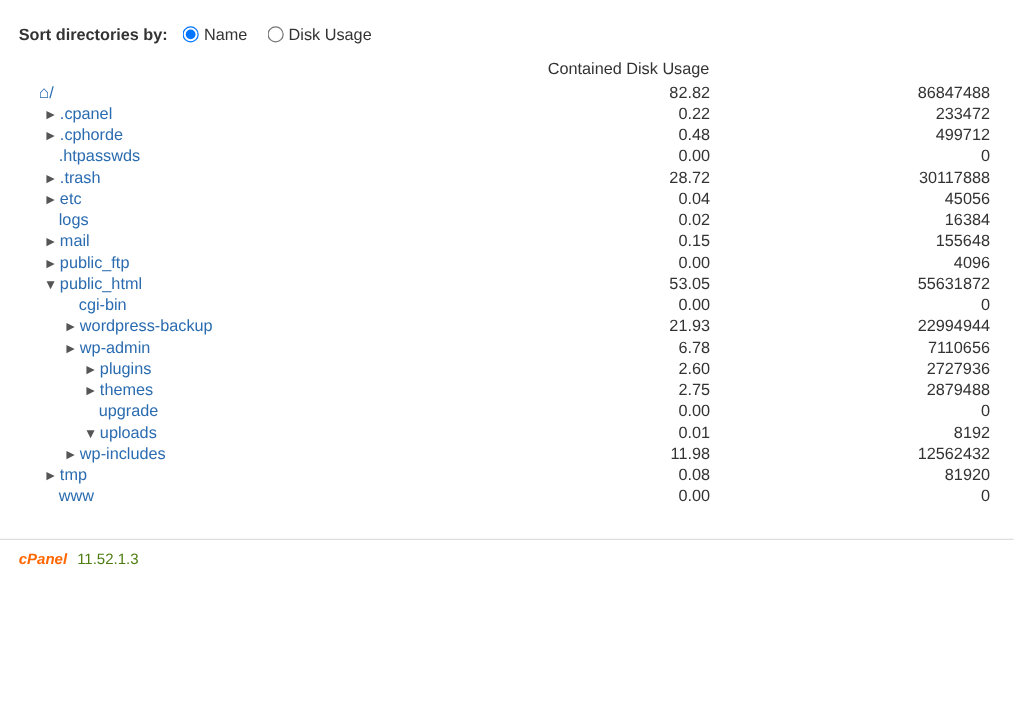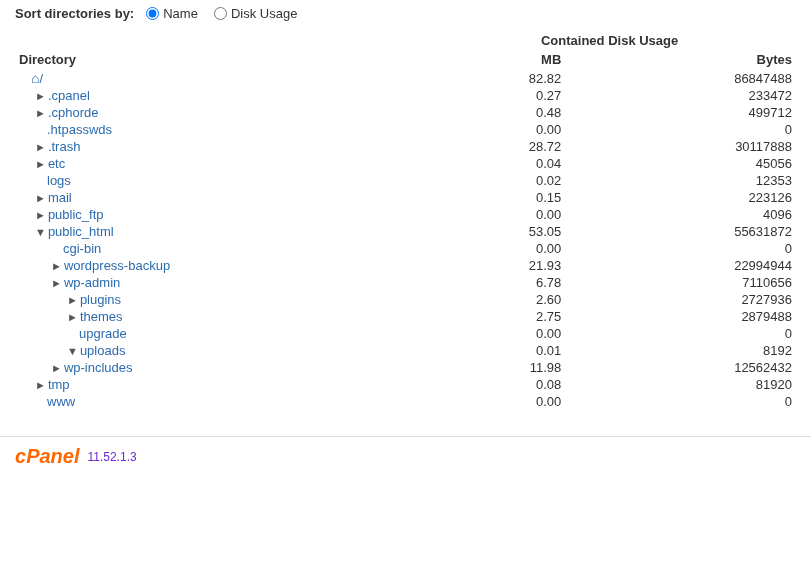--- a/index.html
+++ b/index.html
@@ -5,21 +5,21 @@
     * { margin: 0; padding: 0; box-sizing: border-box; }
     body {
       font-family: Arial, sans-serif;
       font-size: 13px;
       background: #fff;
       color: #333;
       width: 811px;
       min-height: 566px;
     }
     .container {
-      padding: 6px 15px 10px 15px;
+      padding: 20px 15px 10px 15px;
     }
     .sort-row {
       display: flex;
       align-items: center;
       margin-bottom: 10px;
       gap: 8px;
     }
     .sort-label {
       font-weight: bold;
       margin-right: 4px;
@@ -32,22 +32,21 @@
     .radio-item {
       display: flex;
       align-items: center;
       gap: 4px;
     }
     table {
       width: 100%;
       border-collapse: collapse;
     }
     .col-header-group {
-      text-align: center;
-      font-weight: bold;
+      font-weight: normal;
       padding-bottom: 2px;
     }
     th {
       text-align: left;
       font-weight: bold;
       padding: 2px 4px;
     }
     th.right {
       text-align: right;
     }
@@ -73,29 +72,29 @@
     }
     .cpanel-footer {
       margin-top: 16px;
       padding: 8px 15px;
       border-top: 1px solid #ddd;
       display: flex;
       align-items: center;
       gap: 8px;
     }
     .cpanel-logo {
-      font-size: 20px;
+      font-size: 12px;
       font-weight: bold;
       font-style: italic;
     }
     .cpanel-c { color: #f60; }
     .cpanel-panel { color: #f60; }
     .cpanel-version {
       font-size: 12px;
-      color: #6d28d9;
+      color: #4d7c0f;
     }
   </style>
 </head>
 <body>
 
 <div class="container">
   <div class="sort-row">
     <span class="sort-label">Sort directories by:</span>
     <div class="radio-group">
       <label class="radio-item">
@@ -108,35 +107,30 @@
       </label>
     </div>
   </div>
 
   <table>
     <thead>
       <tr>
         <th></th>
         <th colspan="2" class="col-header-group">Contained Disk Usage</th>
       </tr>
-      <tr>
-        <th>Directory</th>
-        <th class="right">MB</th>
-        <th class="right">Bytes</th>
-      </tr>
     </thead>
     <tbody id="table-body">
     <tr>
           <td><span style="display:inline-block;width:0px"></span><span style="display:inline-block;width:12px"></span><a href="#" class="dir-link"><span class="home-icon">⌂</span>/</a></td>
           <td class="right">82.82</td>
           <td class="right">86847488</td>
         </tr>
         <tr>
           <td><span style="display:inline-block;width:16px"></span><span class="toggle">►</span><a href="#" class="dir-link">.cpanel</a></td>
-          <td class="right">0.27</td>
+          <td class="right">0.22</td>
           <td class="right">233472</td>
         </tr>
         <tr>
           <td><span style="display:inline-block;width:16px"></span><span class="toggle">►</span><a href="#" class="dir-link">.cphorde</a></td>
           <td class="right">0.48</td>
           <td class="right">499712</td>
         </tr>
         <tr>
           <td><span style="display:inline-block;width:16px"></span><span style="display:inline-block;width:12px"></span><a href="#" class="dir-link">.htpasswds</a></td>
           <td class="right">0.00</td>
@@ -148,26 +142,26 @@
           <td class="right">30117888</td>
         </tr>
         <tr>
           <td><span style="display:inline-block;width:16px"></span><span class="toggle">►</span><a href="#" class="dir-link">etc</a></td>
           <td class="right">0.04</td>
           <td class="right">45056</td>
         </tr>
         <tr>
           <td><span style="display:inline-block;width:16px"></span><span style="display:inline-block;width:12px"></span><a href="#" class="dir-link">logs</a></td>
           <td class="right">0.02</td>
-          <td class="right">12353</td>
+          <td class="right">16384</td>
         </tr>
         <tr>
           <td><span style="display:inline-block;width:16px"></span><span class="toggle">►</span><a href="#" class="dir-link">mail</a></td>
           <td class="right">0.15</td>
-          <td class="right">223126</td>
+          <td class="right">155648</td>
         </tr>
         <tr>
           <td><span style="display:inline-block;width:16px"></span><span class="toggle">►</span><a href="#" class="dir-link">public_ftp</a></td>
           <td class="right">0.00</td>
           <td class="right">4096</td>
         </tr>
         <tr>
           <td><span style="display:inline-block;width:16px"></span><span class="toggle">▼</span><a href="#" class="dir-link">public_html</a></td>
           <td class="right">53.05</td>
           <td class="right">55631872</td>

